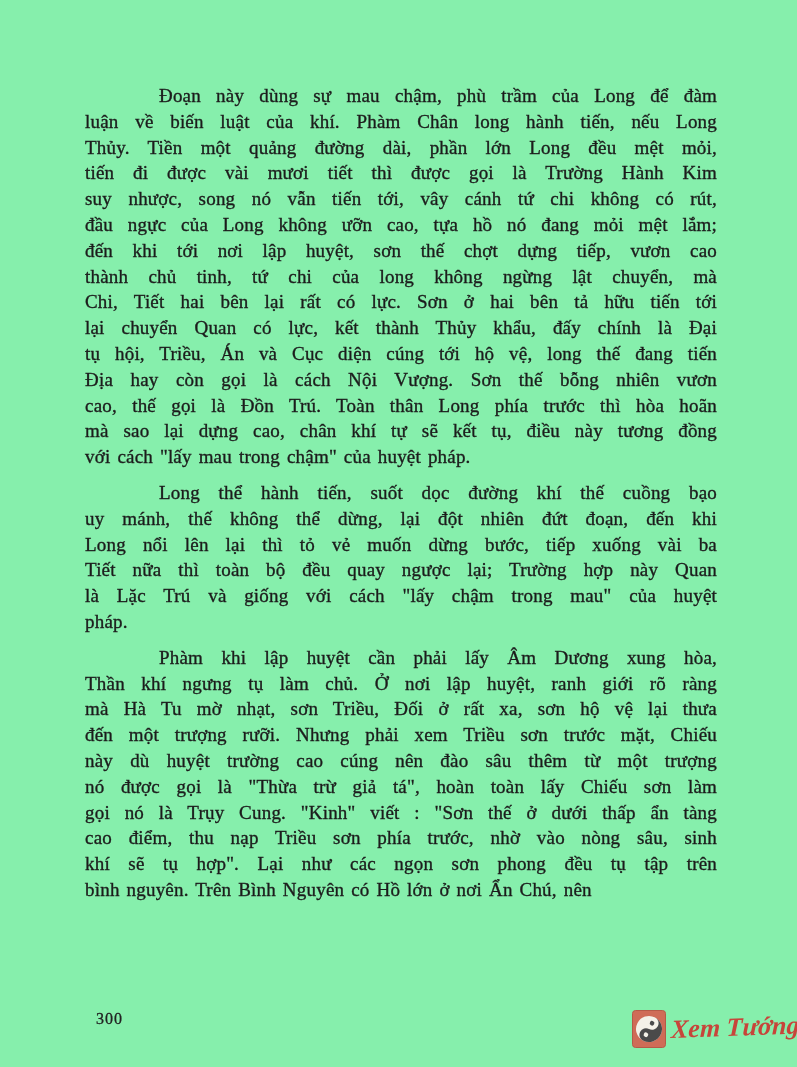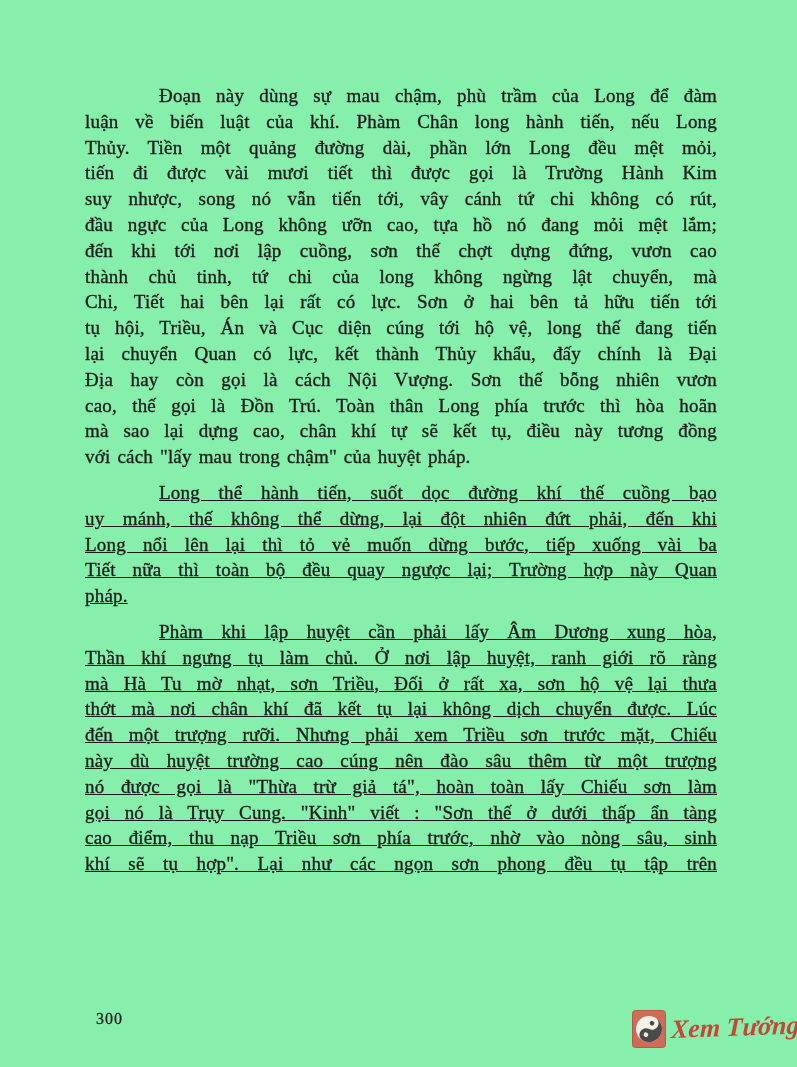--- a/index.html
+++ b/index.html
@@ -20,21 +20,20 @@
     position: absolute;
     left: 85px;
     top: 83px;
     width: 632px;
   }
   .para {
     margin: 0;
   }
   .para + .para {
     margin-top: 10px;
-    text-decoration: underline;
   }
   .line {
     font-size: 19px;
     line-height: 25.8px;
     text-align: justify;
     text-align-last: justify;
     word-spacing: 2px;
     letter-spacing: 0.2px;
     -webkit-text-stroke: 0.35px #1c1c1c;
     white-space: nowrap;
@@ -86,48 +85,49 @@
 <div class="page">
 
   <div class="text-block">
     <div class="para">
         <div class="line">Đoạn này dùng sự mau chậm, phù trầm của Long để đàm</div>
         <div class="line">luận về biến luật của khí. Phàm Chân long hành tiến, nếu Long</div>
         <div class="line">Thủy. Tiền một quảng đường dài, phần lớn Long đều mệt mỏi,</div>
         <div class="line">tiến đi được vài mươi tiết thì được gọi là Trường Hành Kim</div>
         <div class="line">suy nhược, song nó vẫn tiến tới, vây cánh tứ chi không có rút,</div>
         <div class="line">đầu ngực của Long không ưỡn cao, tựa hồ nó đang mỏi mệt lắm;</div>
-        <div class="line">đến khi tới nơi lập cuồng, sơn thế chợt dựng đứng, vươn cao</div>
+        <div class="line">đến khi tới nơi lập huyệt, sơn thế chợt dựng tiếp, vươn cao</div>
         <div class="line">thành chủ tinh, tứ chi của long không ngừng lật chuyển, mà</div>
         <div class="line">Chi, Tiết hai bên lại rất có lực. Sơn ở hai bên tả hữu tiến tới</div>
+        <div class="line">lại chuyển Quan có lực, kết thành Thủy khẩu, đấy chính là Đại</div>
         <div class="line">tụ hội, Triều, Án và Cục diện cúng tới hộ vệ, long thế đang tiến</div>
-        <div class="line">lại chuyển Quan có lực, kết thành Thủy khẩu, đấy chính là Đại</div>
         <div class="line">Địa hay còn gọi là cách Nội Vượng. Sơn thế bỗng nhiên vươn</div>
         <div class="line">cao, thế gọi là Đồn Trú. Toàn thân Long phía trước thì hòa hoãn</div>
         <div class="line">mà sao lại dựng cao, chân khí tự sẽ kết tụ, điều này tương đồng</div>
         <div class="line last">với cách "lấy mau trong chậm" của huyệt pháp.</div>
       </div>
     <div class="para">
         <div class="line">Long thể hành tiến, suốt dọc đường khí thế cuồng bạo</div>
-        <div class="line">uy mánh, thế không thể dừng, lại đột nhiên đứt phải, đến khi</div>
+        <div class="line">uy mánh, thế không thể dừng, lại đột nhiên đứt đoạn, đến khi</div>
         <div class="line">Long nổi lên lại thì tỏ vẻ muốn dừng bước, tiếp xuống vài ba</div>
         <div class="line">Tiết nữa thì toàn bộ đều quay ngược lại; Trường hợp này Quan</div>
+        <div class="line">là Lặc Trú và giống với cách "lấy chậm trong mau" của huyệt</div>
         <div class="line last">pháp.</div>
       </div>
     <div class="para">
         <div class="line">Phàm khi lập huyệt cần phải lấy Âm Dương xung hòa,</div>
         <div class="line">Thần khí ngưng tụ làm chủ. Ở nơi lập huyệt, ranh giới rõ ràng</div>
         <div class="line">mà Hà Tu mờ nhạt, sơn Triều, Đối ở rất xa, sơn hộ vệ lại thưa</div>
-        <div class="line">thớt mà nơi chân khí đã kết tụ lại không dịch chuyển được. Lúc</div>
         <div class="line">đến một trượng rưỡi. Nhưng phải xem Triều sơn trước mặt, Chiếu</div>
         <div class="line">này dù huyệt trường cao cúng nên đào sâu thêm từ một trượng</div>
         <div class="line">nó được gọi là "Thừa trừ giả tá", hoàn toàn lấy Chiếu sơn làm</div>
         <div class="line">gọi nó là Trụy Cung. "Kinh" viết : "Sơn thế ở dưới thấp ẩn tàng</div>
         <div class="line">cao điểm, thu nạp Triều sơn phía trước, nhờ vào nòng sâu, sinh</div>
         <div class="line">khí sẽ tụ hợp". Lại như các ngọn sơn phong đều tụ tập trên</div>
+        <div class="line last">bình nguyên. Trên Bình Nguyên có Hồ lớn ở nơi Ẩn Chú, nên</div>
       </div>
   </div>
 
   <div class="page-number">300</div>
 
   <div class="watermark">
     <span class="wm-icon">
       <svg viewBox="0 0 34 38" width="34" height="38" xmlns="http://www.w3.org/2000/svg">
         <rect x="0.5" y="0.5" width="33" height="37" rx="3" fill="#cf6c57" stroke="#b55a47"></rect>
         <g transform="rotate(28 17 19)">

